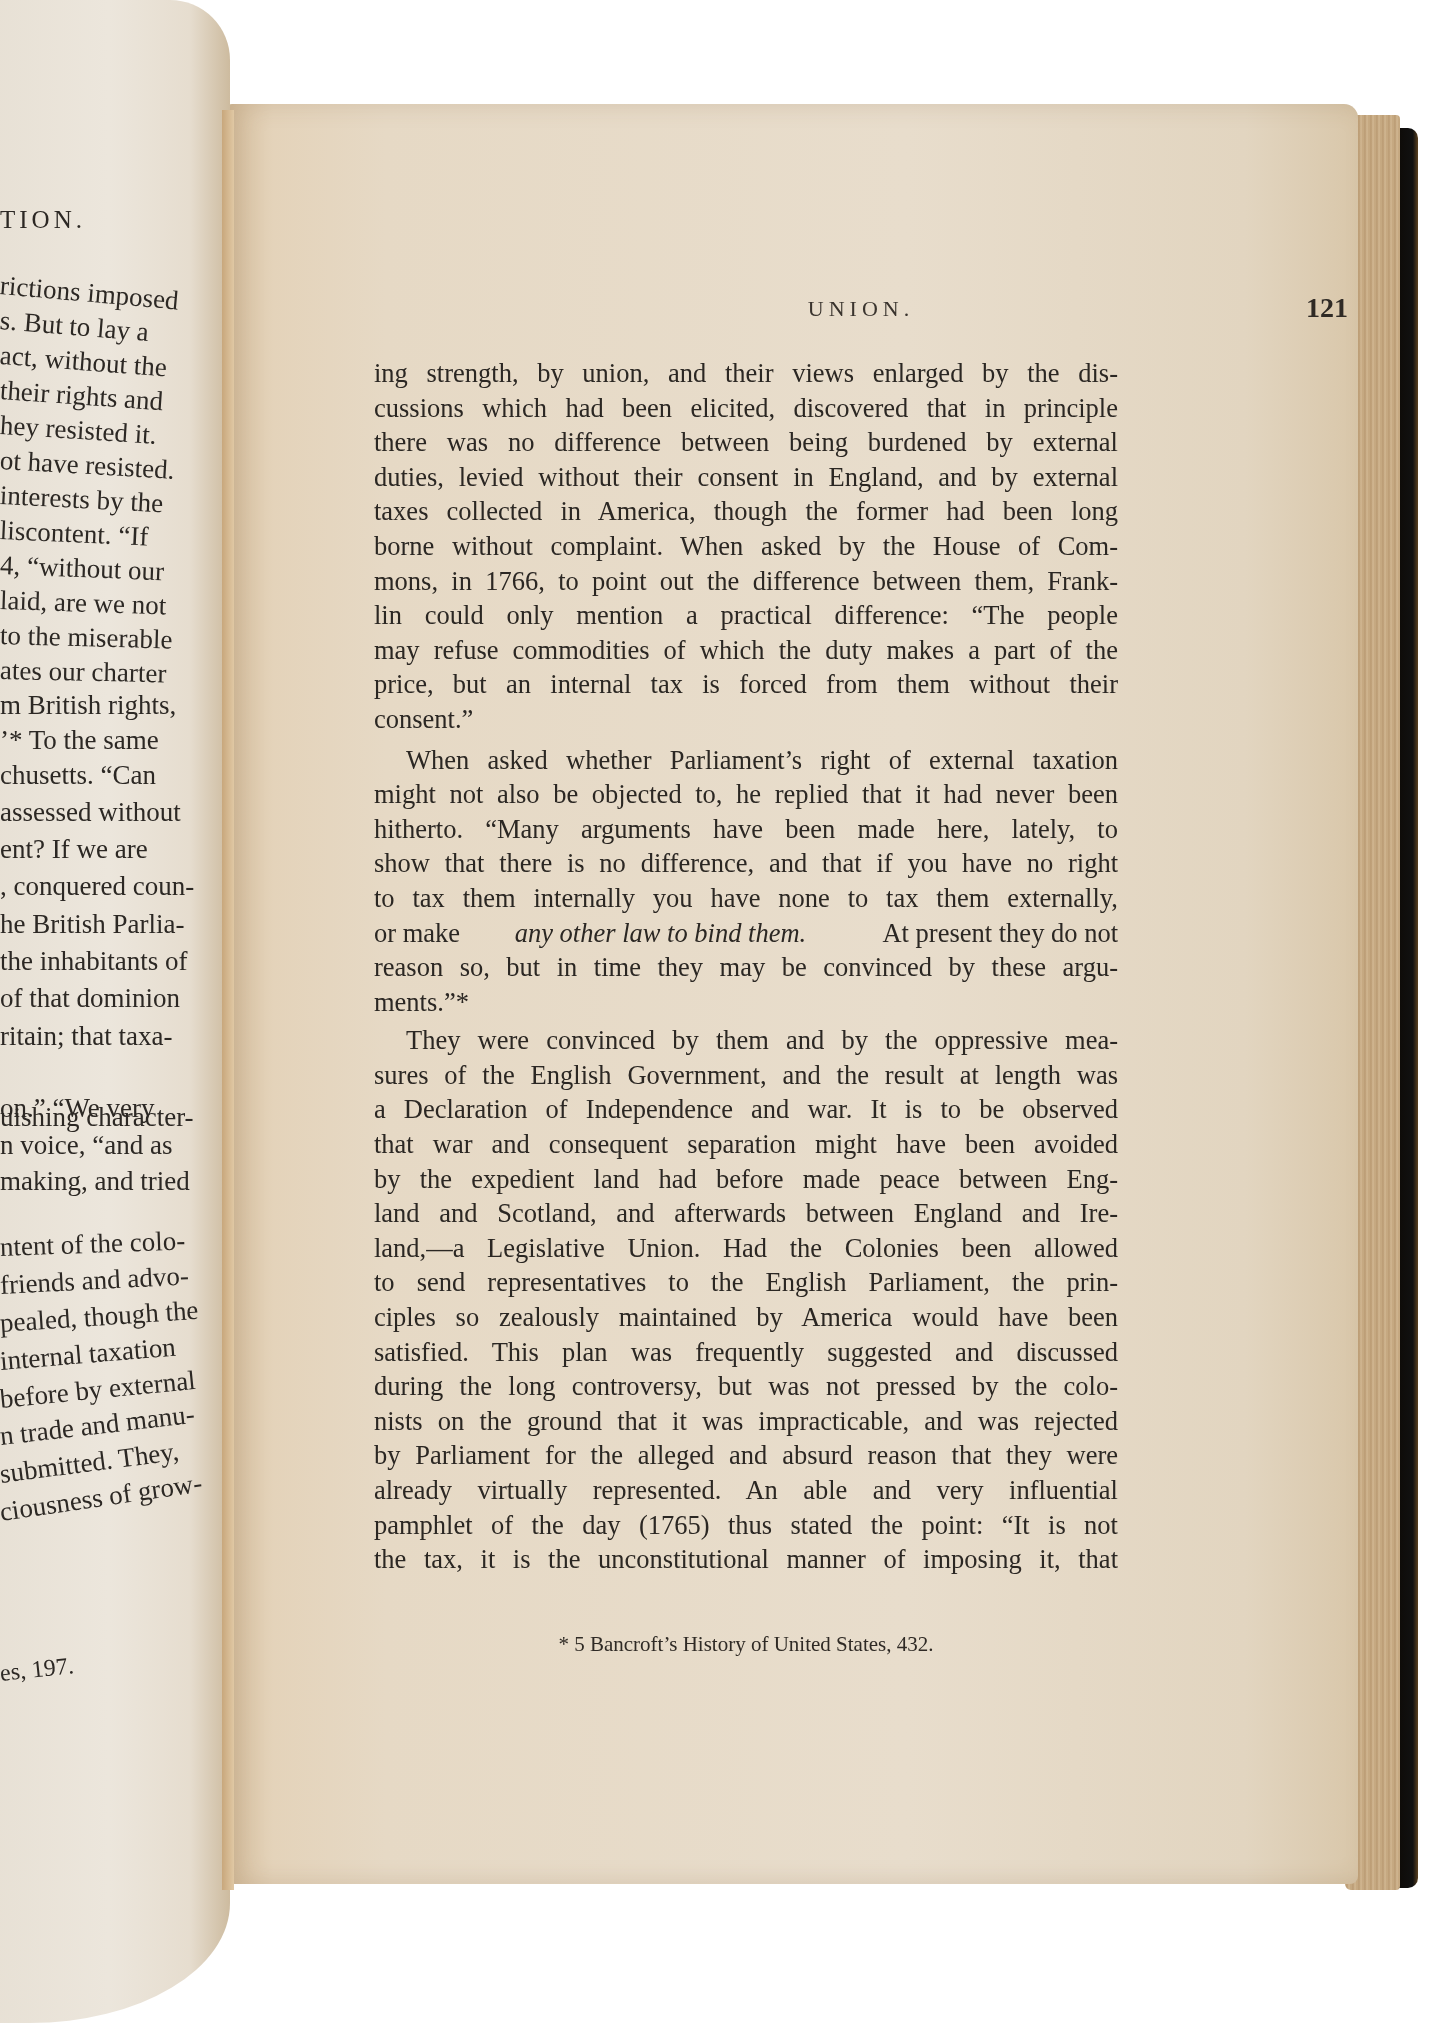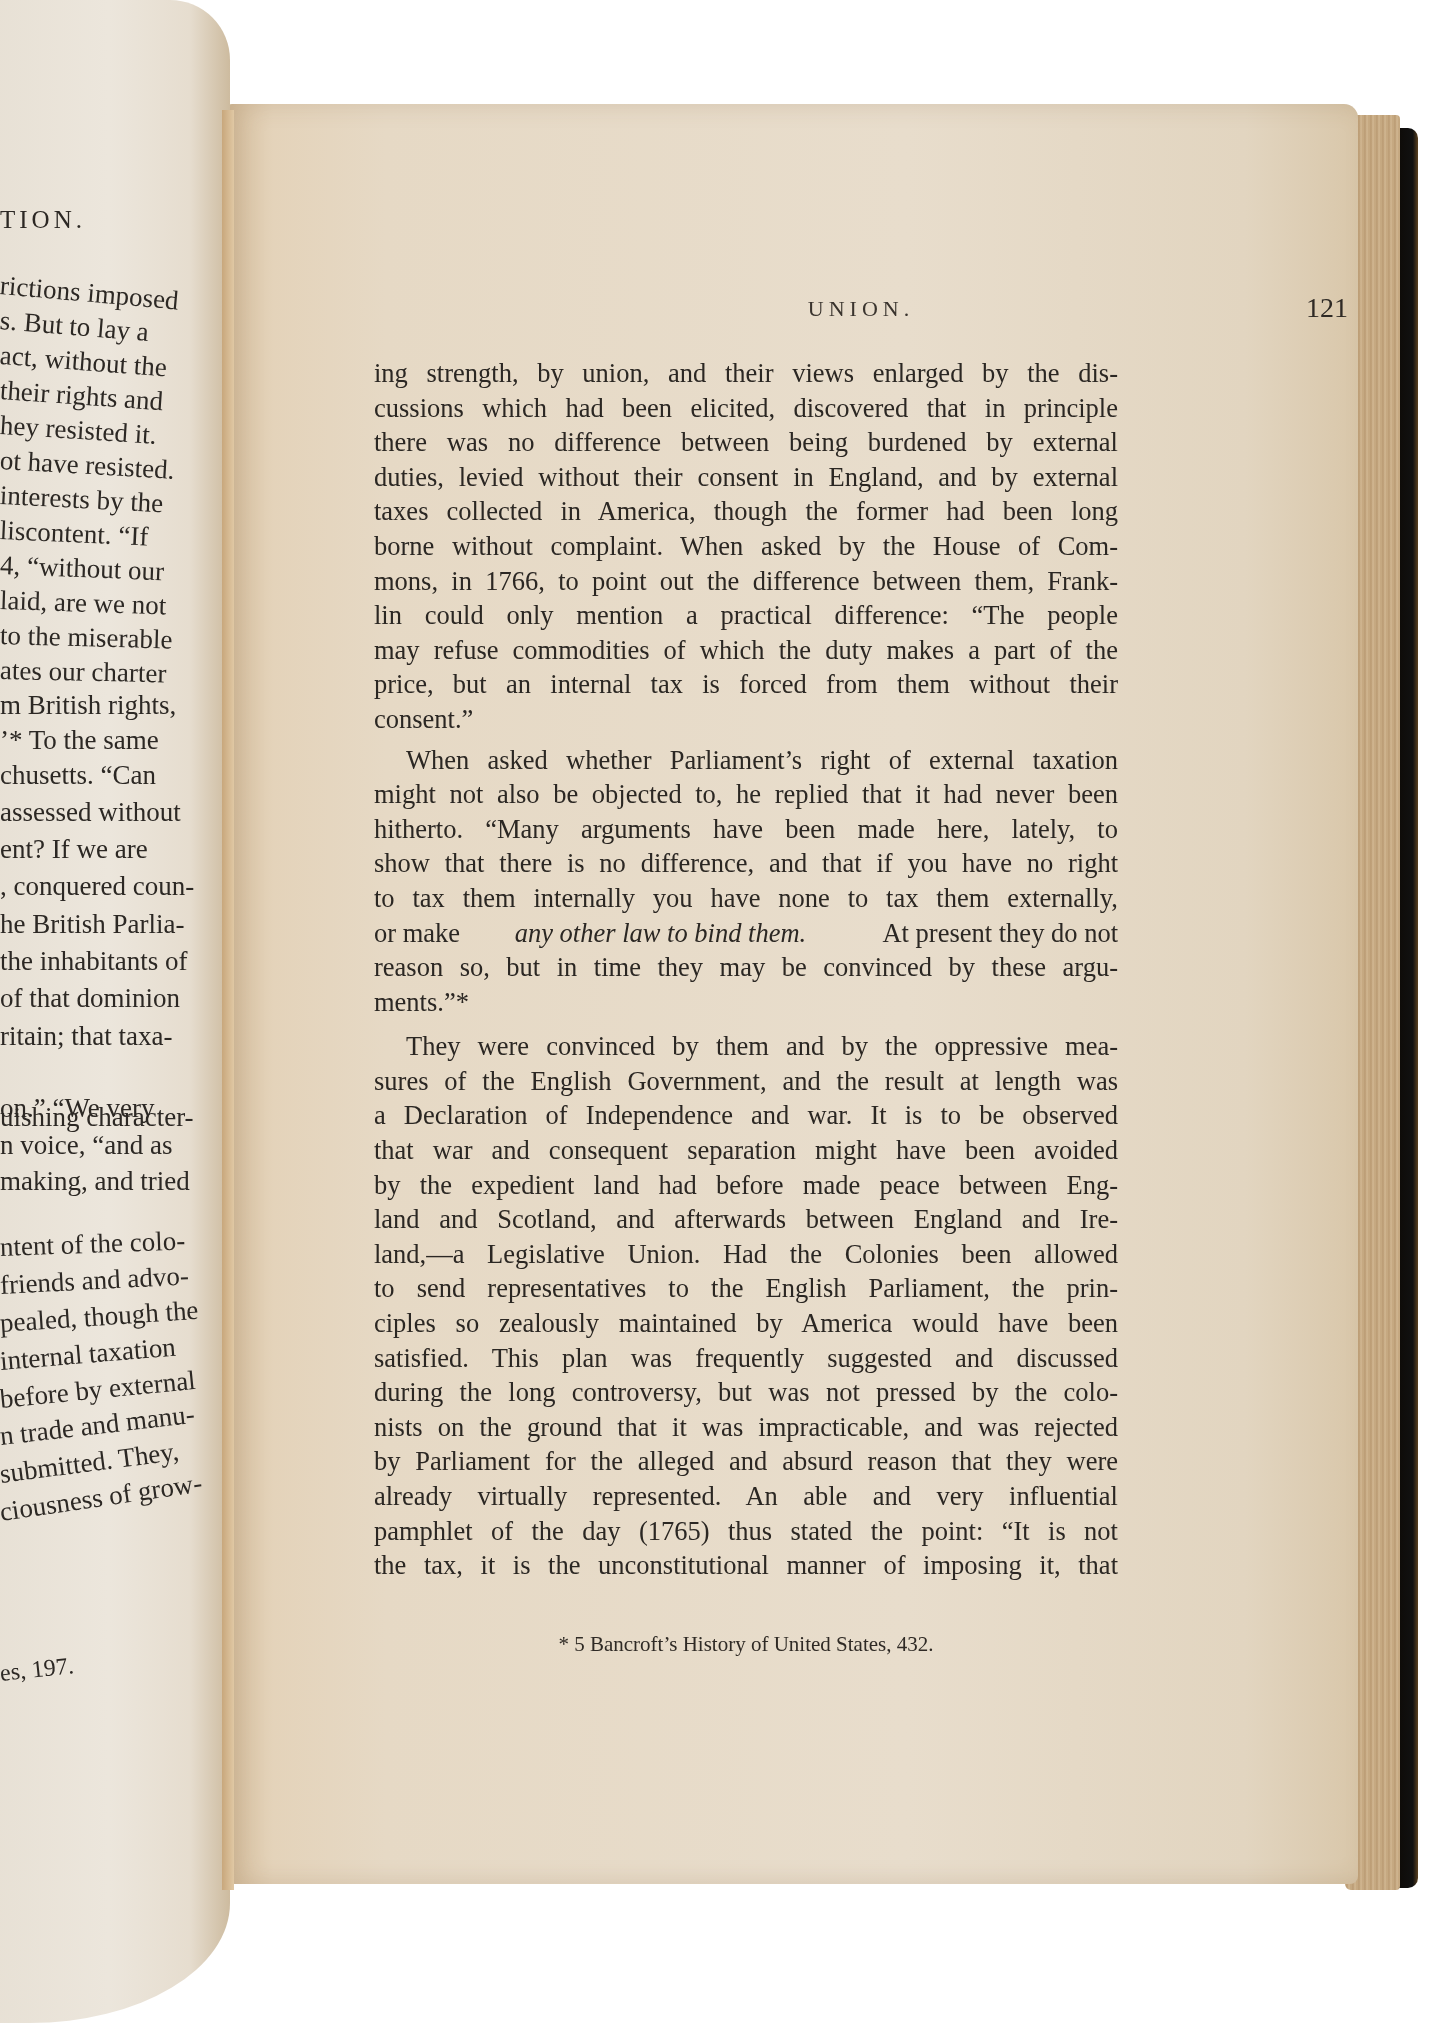--- a/index.html
+++ b/index.html
@@ -29,21 +29,21 @@
     }
     .running-head {
       position: absolute; left: 146px; top: 192px; width: 974px; height: 40px;
     }
     .running-head .title {
       position: absolute; left: 0; right: 0; text-align: center;
       font-size: 22px; letter-spacing: 5px; color: #3a342e;
     }
     .running-head .folio {
       position: absolute; right: 0; top: -4px;
-      font-size: 28px; color: #2f2a25;
+      font-size: 28px; color: #2f2a25; font-weight: bold;
     }
     .text-block {
       position: absolute; left: 146px; top: 252px; width: 744px;
       font-size: 26.5px; line-height: 34.6px; color: #2b2723;
       text-align: justify;
     }
     .text-block p { margin: 0; }
     .line { display: block; text-align: justify; text-align-last: justify; white-space: nowrap; }
     .line.last { text-align-last: left; }
     .text-block em { font-style: italic; margin-left: 48px; }
@@ -99,21 +99,21 @@
       <span class="line">hitherto.  “Many arguments have been made here, lately, to</span>
       <span class="line">show that there is no difference, and that if you have no right</span>
       <span class="line">to tax them internally you have none to tax them externally,</span>
       <span class="line" style="display:flex;justify-content:space-between;">
         <span><span>or make </span><em>any other law to bind them.</em></span>
         <span>  At present they do not</span>
       </span>
       <span class="line">reason so, but in time they may be convinced by these argu-</span>
       <span class="line last">ments.”*</span>
     </p>
-    <p style="margin-top:10px;">
+    <p style="margin-top:4px;">
       <span class="line" style="padding-left:32px;">They were convinced by them and by the oppressive mea-</span>
       <span class="line">sures of the English Government, and the result at length was</span>
       <span class="line">a Declaration of Independence and war.  It is to be observed</span>
       <span class="line">that war and consequent separation might have been avoided</span>
       <span class="line">by the expedient land had before made peace between Eng-</span>
       <span class="line">land and Scotland, and afterwards between England and Ire-</span>
       <span class="line">land,—a Legislative Union.  Had the Colonies been allowed</span>
       <span class="line">to send representatives to the English Parliament, the prin-</span>
       <span class="line">ciples so zealously maintained by America would have been</span>
       <span class="line">satisfied.  This plan was frequently suggested and discussed</span>

